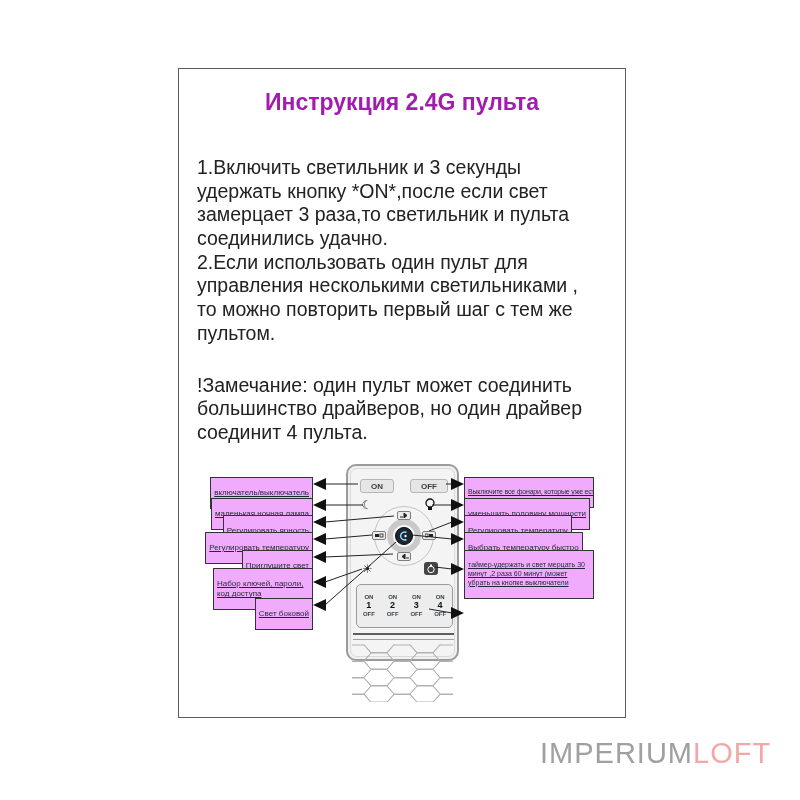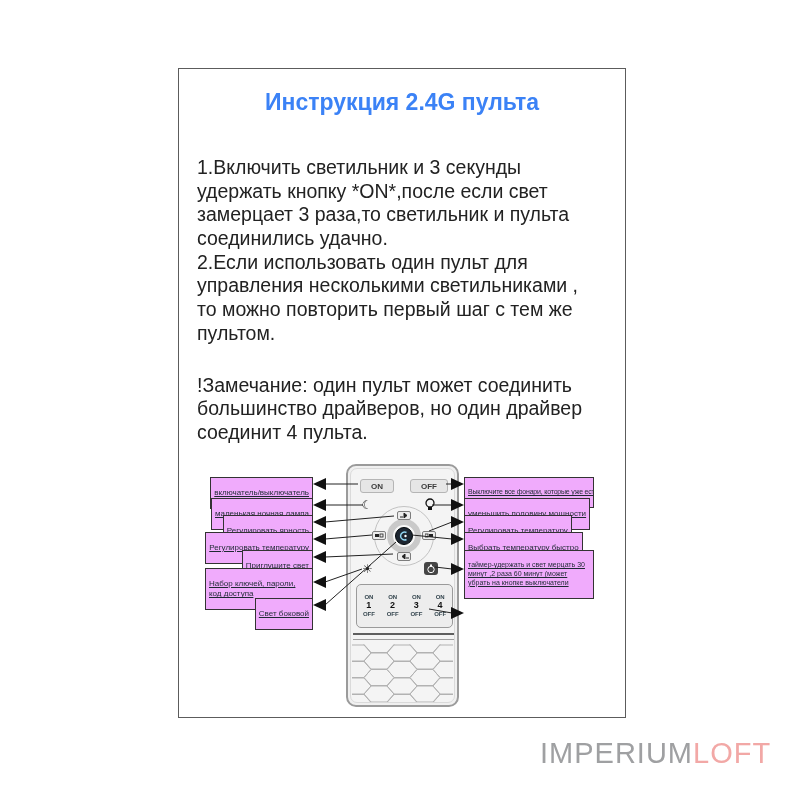--- a/index.html
+++ b/index.html
@@ -6,41 +6,41 @@
   body{
     width:800px;height:800px;position:relative;background:#ffffff;
     font-family:"Liberation Sans", sans-serif;overflow:hidden;
   }
   .document{
     position:absolute;left:178px;top:68px;width:448px;height:650px;
     border:1px solid #5c5c5c;background:#fff;box-sizing:border-box;
   }
   .title{
     position:absolute;left:0;top:20px;width:100%;text-align:center;
-    font-size:23px;font-weight:bold;color:#3b82f6;
+    font-size:23px;font-weight:bold;color:#a21caf;
   }
   .content{
     position:absolute;left:18px;top:74px;width:420px;
     font-size:19.5px;color:#222;margin-top:13px;
   }
   .tline{height:23.7px;line-height:23.7px;white-space:nowrap;}
   .note-gap{margin-top:28px;}
   
   .diagram{position:absolute;left:0;top:392px;width:448px;height:258px;}
   .callouts{position:absolute;left:0;top:0;z-index:6;pointer-events:none;}
   .lbl{
     position:absolute;background:#f0abfc;border:1px solid #333;color:#1e2a33;
     font-size:8px;line-height:1.28;padding:10px 3px;box-sizing:border-box;
     white-space:nowrap;z-index:5;text-decoration:underline;
   }
   .lbl.wrap{white-space:normal;}
   .lbl-l{right:314px;}
   
   .remote{
-    position:absolute;left:167px;top:3px;width:113px;height:243px;
+    position:absolute;left:167px;top:3px;width:113px;height:197px;
     background:#f0f0f0;border:2px solid #9b9b9b;border-radius:10px;
     box-sizing:border-box;z-index:1;
   }
   .remote-inner{position:absolute;inset:2px;border:1px solid #dadada;border-radius:7px;background:#f4f4f4;}
   .rbtn{
     position:absolute;background:#e6e6e6;border:1px solid #b5b5b5;border-radius:3px;
     font-size:8px;font-weight:bold;color:#3a3a3a;text-align:center;
     display:flex;align-items:center;justify-content:center;box-sizing:border-box;
   }
   .btn-on{left:12px;top:13px;width:34px;height:14px;}
@@ -129,21 +129,21 @@
         <path d="M285,108 L272,102 L272,114 Z"></path>
           <path d="M285,152 L272,146 L272,158 Z"></path>
       </g>
     </svg>
 
     <div class="lbl lbl-l" style="top:16px;">включатель/выключатель</div>
     <div class="lbl lbl-l" style="top:37px;">маленькая ночная лампа</div>
     <div class="lbl lbl-l" style="top:54px;">Регулировать ярность</div>
     <div class="lbl lbl-l" style="top:71px;">Регулировать температуру</div>
     <div class="lbl lbl-l" style="top:89px;">Приглушите свет</div>
-    <div class="lbl lbl-l wrap" style="top:107px;width:108px;">Набор ключей, пароли, код доступа</div>
+    <div class="lbl lbl-l wrap" style="top:107px;width:100px;">Набор ключей, пароли, код доступа</div>
     <div class="lbl lbl-l" style="top:137px;">Свет боковой</div>
 
     <div class="lbl" style="left:285px;top:16px;width:130px;font-size:7px;letter-spacing:-0.2px;overflow:hidden;">Выключите все фонари, которые уже есть</div>
     <div class="lbl" style="left:285px;top:37px;text-align:right;">уменьшить половину мощности</div>
     <div class="lbl" style="left:285px;top:54px;">Регулировать температуру</div>
     <div class="lbl" style="left:285px;top:71px;">Выбрать температуру быстро</div>
     <div class="lbl wrap" style="left:285px;top:89px;width:130px;font-size:7px;">таймер-удержать и свет мерцать 30 минут ,2 раза 60 минут (может убрать на кнопке выключатели</div>
 
     <div class="remote">
       <div class="remote-inner"></div>

